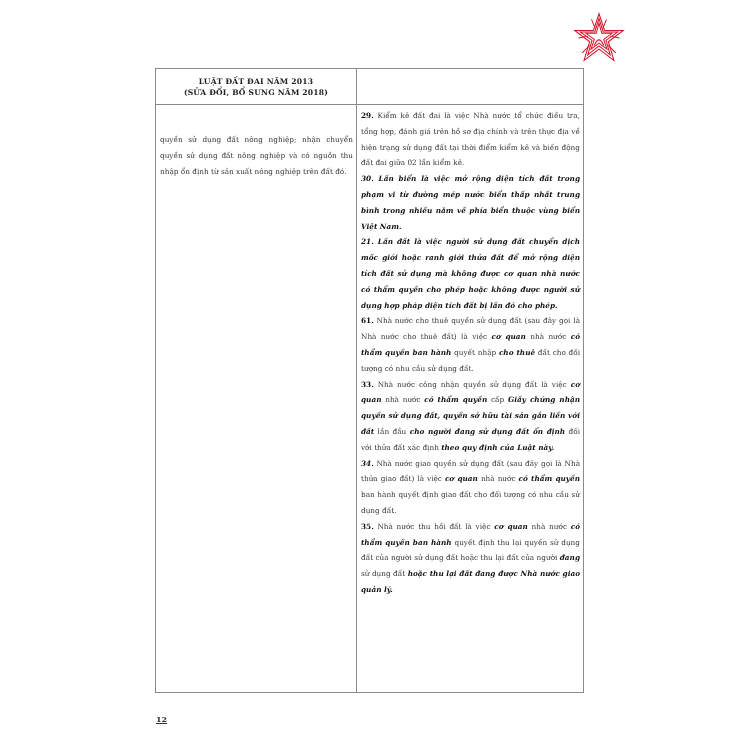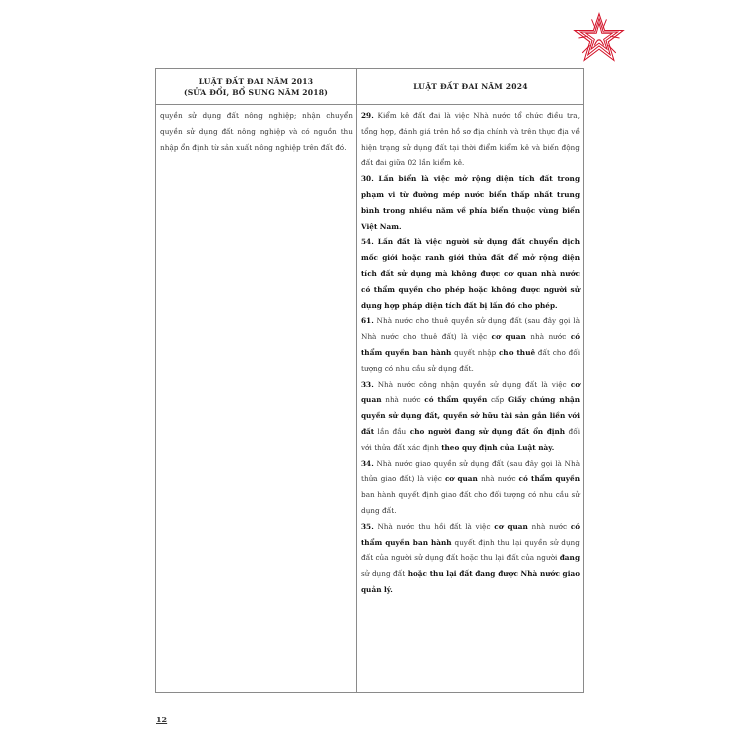--- a/index.html
+++ b/index.html
@@ -20,25 +20,25 @@
     position:absolute; top:0; height:35px; display:flex; flex-direction:column;
     align-items:center; justify-content:center; text-align:center;
     font-weight:bold; font-size:7.6px; line-height:11px; letter-spacing:0.2px; color:#222;
   }
   .hcell.left { left:0; width:200px; }
   .hcell.right { left:201px; width:227px; }
   .cell {
     position:absolute; top:39px; font-size:7.3px; line-height:15.8px; text-align:justify;
     color:#333;
   }
-  .cell.left { left:4px; width:193px; }
+  .cell.left { left:4px; width:193px;margin-top:24px; }
   .cell.right { left:205px; width:219px; }
   .cell p { margin:0; }
   .num { font-weight:bold; color:#111;margin-top:40px; }
-  .bi { font-weight:bold; color:#111; }
+  .bi { font-weight:bold; font-style:italic; color:#111; }
   .page-number {
     position:absolute; left:156px; top:714px; font-size:8px; font-weight:bold; color:#333;text-decoration:underline;
   }
 </style>
 </head>
 <body>
 
 <div class="logo">
   <svg viewBox="0 0 60 60" width="58" height="56">
     <g stroke="#d4152b" stroke-width="1.1" fill="none">
@@ -50,34 +50,31 @@
     </g>
   </svg>
 </div>
 
 <div class="table">
   <div class="header-row">
     <div class="hcell left">
       <span>LUẬT ĐẤT ĐAI NĂM 2013</span>
       <span>(SỬA ĐỔI, BỔ SUNG NĂM 2018)</span>
     </div>
-    <div class="hcell right">
-      <span>LUẬT ĐẤT ĐAI NĂM 2024</span>
-    </div>
   </div>
   <div class="col-divider"></div>
 
   <div class="cell left">
     <p>quyền sử dụng đất nông nghiệp; nhận chuyển quyền sử dụng đất nông nghiệp và có nguồn thu nhập ổn định từ sản xuất nông nghiệp trên đất đó.</p>
   </div>
 
   <div class="cell right">
     <p><span class="num">29.</span><span> Kiểm kê đất đai là việc Nhà nước tổ chức điều tra, tổng hợp, đánh giá trên hồ sơ địa chính và trên thực địa về hiện trạng sử dụng đất tại thời điểm kiểm kê và biến động đất đai giữa 02 lần kiểm kê.</span></p>
     <p class="bi"><span>30.</span><span> Lấn biển là việc mở rộng diện tích đất trong phạm vi từ đường mép nước biển thấp nhất trung bình trong nhiều năm về phía biển thuộc vùng biển Việt Nam.</span></p>
-    <p class="bi"><span>54.</span><span> Lấn đất là việc người sử dụng đất chuyển dịch mốc giới hoặc ranh giới thửa đất để mở rộng diện tích đất sử dụng mà không được cơ quan nhà nước có thẩm quyền cho phép hoặc không được người sử dụng hợp pháp diện tích đất bị lấn đó cho phép.</span></p>
+    <p class="bi"><span>21.</span><span> Lấn đất là việc người sử dụng đất chuyển dịch mốc giới hoặc ranh giới thửa đất để mở rộng diện tích đất sử dụng mà không được cơ quan nhà nước có thẩm quyền cho phép hoặc không được người sử dụng hợp pháp diện tích đất bị lấn đó cho phép.</span></p>
     <p><span class="num">61.</span><span> Nhà nước cho thuê quyền sử dụng đất (sau đây gọi là Nhà nước cho thuê đất) là việc </span><span class="bi">cơ quan</span><span> nhà nước </span><span class="bi">có thẩm quyền ban hành</span><span> quyết nhập </span><span class="bi">cho thuê</span><span> đất cho đối tượng có nhu cầu sử dụng đất.</span></p>
     <p><span class="num">33.</span><span> Nhà nước công nhận quyền sử dụng đất là việc </span><span class="bi">cơ quan</span><span> nhà nước </span><span class="bi">có thẩm quyền</span><span> cấp </span><span class="bi">Giấy chứng nhận quyền sử dụng đất, quyền sở hữu tài sản gắn liền với đất</span><span> lần đầu </span><span class="bi">cho người đang sử dụng đất ổn định</span><span> đối với thửa đất xác định </span><span class="bi">theo quy định của Luật này.</span></p>
     <p><span class="num bi">34.</span><span> Nhà nước giao quyền sử dụng đất (sau đây gọi là Nhà thửa giao đất) là việc </span><span class="bi">cơ quan</span><span> nhà nước </span><span class="bi">có thẩm quyền</span><span> ban hành quyết định giao đất cho đối tượng có nhu cầu sử dụng đất.</span></p>
     <p><span class="num">35.</span><span> Nhà nước thu hồi đất là việc </span><span class="bi">cơ quan</span><span> nhà nước </span><span class="bi">có thẩm quyền ban hành</span><span> quyết định thu lại quyền sử dụng đất của người sử dụng đất hoặc thu lại đất của người </span><span class="bi">đang</span><span> sử dụng đất </span><span class="bi">hoặc thu lại đất đang được Nhà nước giao quản lý.</span></p>
   </div>
 </div>
 
 <div class="page-number">12</div>
 
 </body></html>

